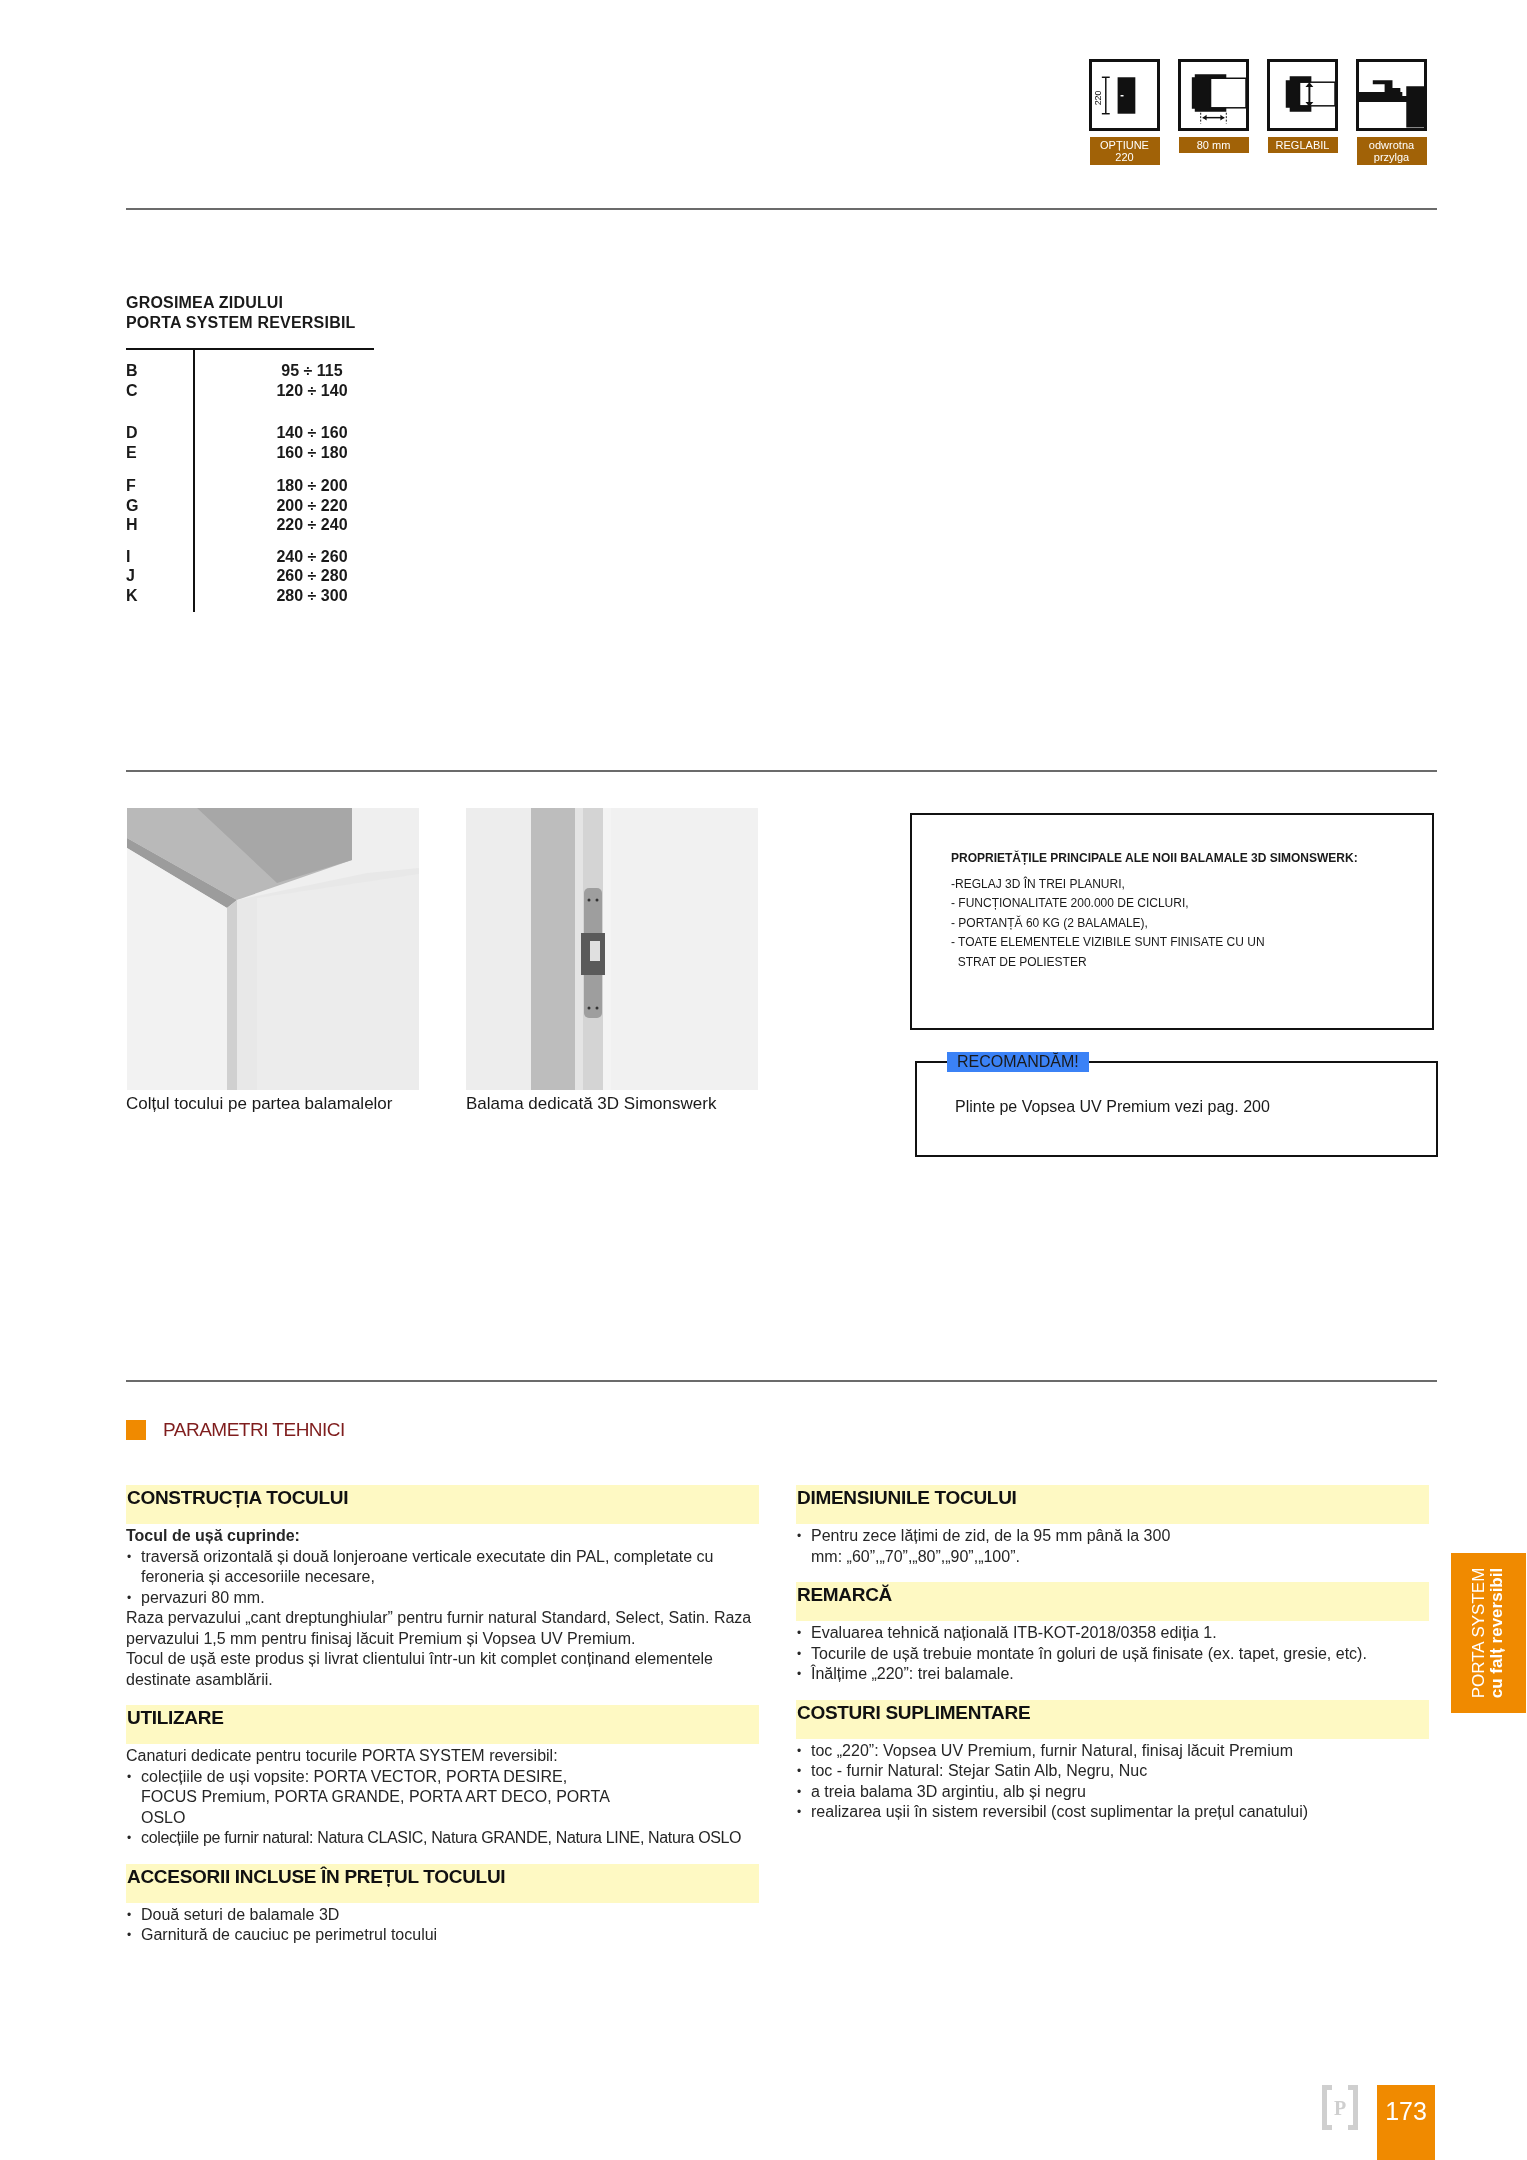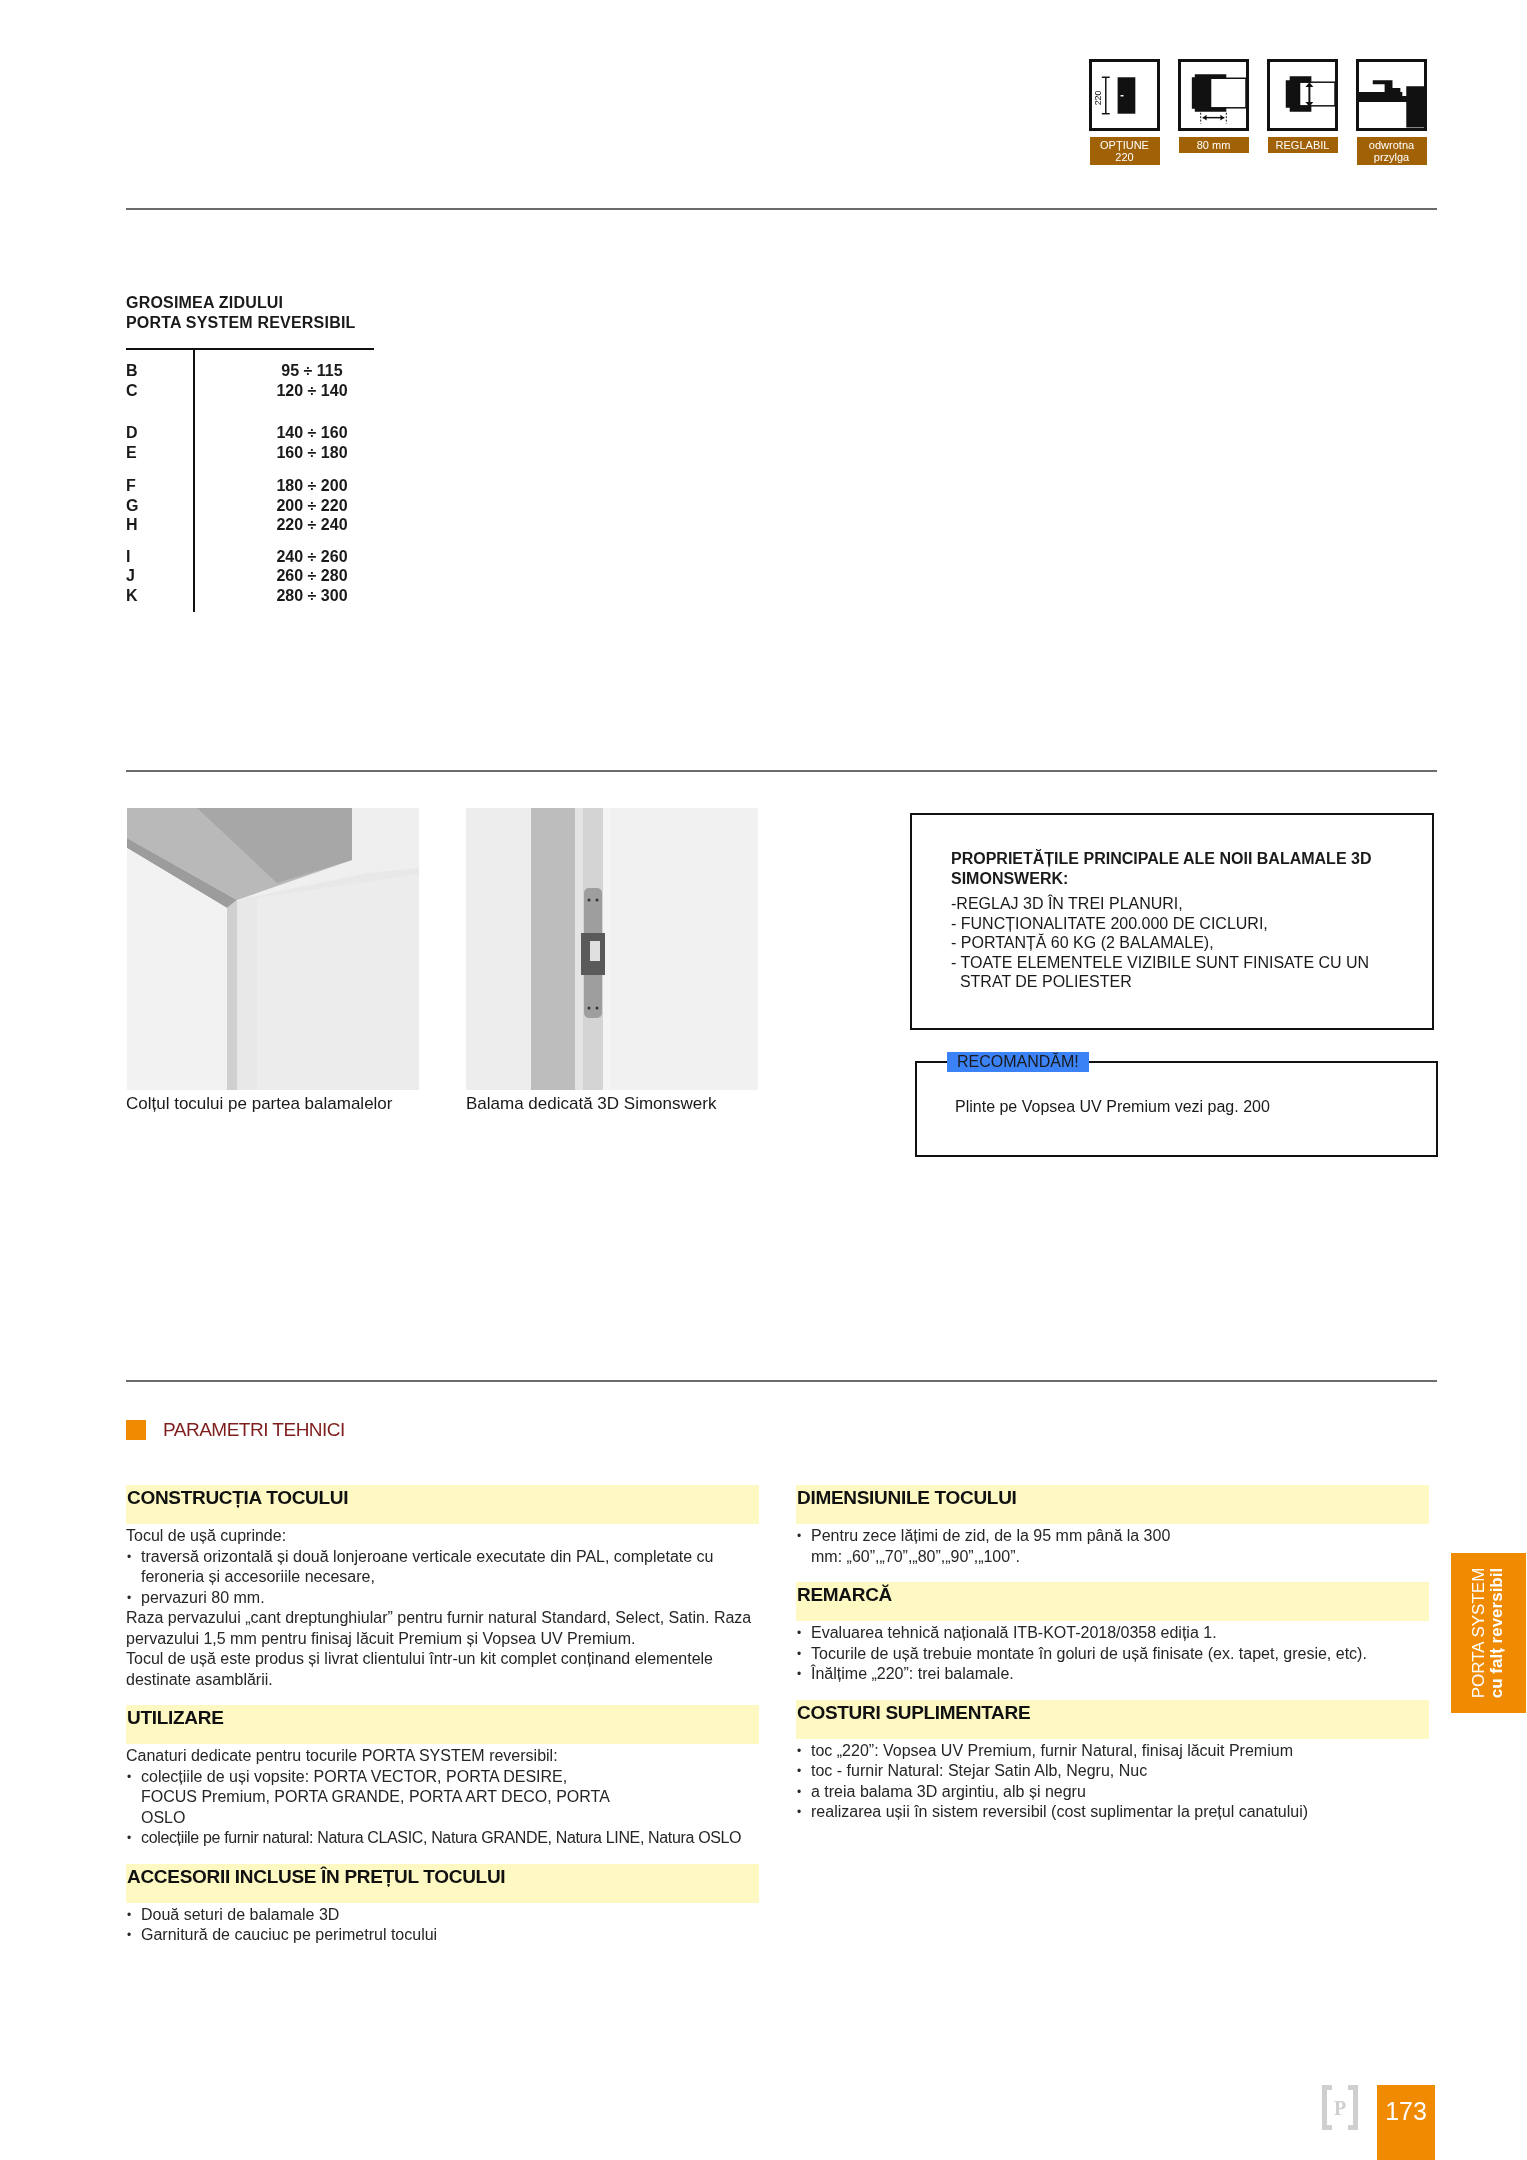--- a/index.html
+++ b/index.html
@@ -27,39 +27,39 @@
 
   
   .photo { position: absolute; top: 808px; width: 292px; height: 282px; overflow: hidden; background: #f0f0f0; }
   .photo1 { left: 127px; }
   .photo2 { left: 466px; }
   .caption { position: absolute; top: 1094px; font-size: 17px; }
   .cap1 { left: 126px; }
   .cap2 { left: 466px; }
 
   
-  .prop-box { position: absolute; left: 910px; top: 813px; width: 524px; height: 217px; border: 2px solid #111; padding: 34px 39px 0 39px; font-size: 16px; line-height: 19.5px; }
+  .prop-box { position: absolute; left: 910px; top: 813px; width: 524px; height: 217px; border: 2px solid #111; padding: 34px 39px 0 39px; font-size: 12px; line-height: 19.5px; }
   .prop-title { font-weight: bold; margin-bottom: 6px; }
   .prop-item { white-space: pre; }
 
   .rec-box { position: absolute; left: 915px; top: 1061px; width: 523px; height: 96px; border: 2px solid #111; }
   .rec-legend { position: absolute; top: -11px; left: 30px; padding: 0 10px 0 10px; background: #3b82f6; font-size: 16px; line-height: 20px; }
   .rec-text { position: absolute; top: 35px; left: 38px; font-size: 16px; }
 
   
   .tp-head { position: absolute; top: 1419px; left: 126px; display: flex; align-items: center; }
   .tp-square { width: 20px; height: 20px; background: #f08a00; }
   .tp-title { margin-left: 17px; font-size: 19px; color: #7f1d1d; letter-spacing: -0.5px; }
 
   .col { position: absolute; width: 633px; font-size: 16px; line-height: 20.5px; color: #262626; }
   .col-left { left: 126px; top: 1485px; }
   .col-right { left: 796px; top: 1485px; }
   .sec-bar { background: #fef9c3; height: 39px; font-weight: bold; font-size: 19px; line-height: 25px; padding-left: 1px; color: #111; letter-spacing: -0.3px; }
   .sec-body { padding-top: 2px; }
-  .sub-bold { font-weight: normal; }
+  .sub-bold { font-weight: bold; }
   .bullet { position: relative; padding-left: 15px; }
   .bullet::before { content: "•"; position: absolute; left: 1px; top: 0; font-size: 12px; }
   .bullet.b { font-weight: normal; }
   .spacer-s { height: 15px; }
 
   
   .side-tab { position: absolute; left: 1451px; top: 1553px; width: 75px; height: 160px; background: #f08a00; display: flex; align-items: center; justify-content: center; }
   .side-tab .inner { transform: rotate(-90deg); color: #fff; text-align: center; white-space: nowrap; font-size: 17px; line-height: 18px; }
 
   

